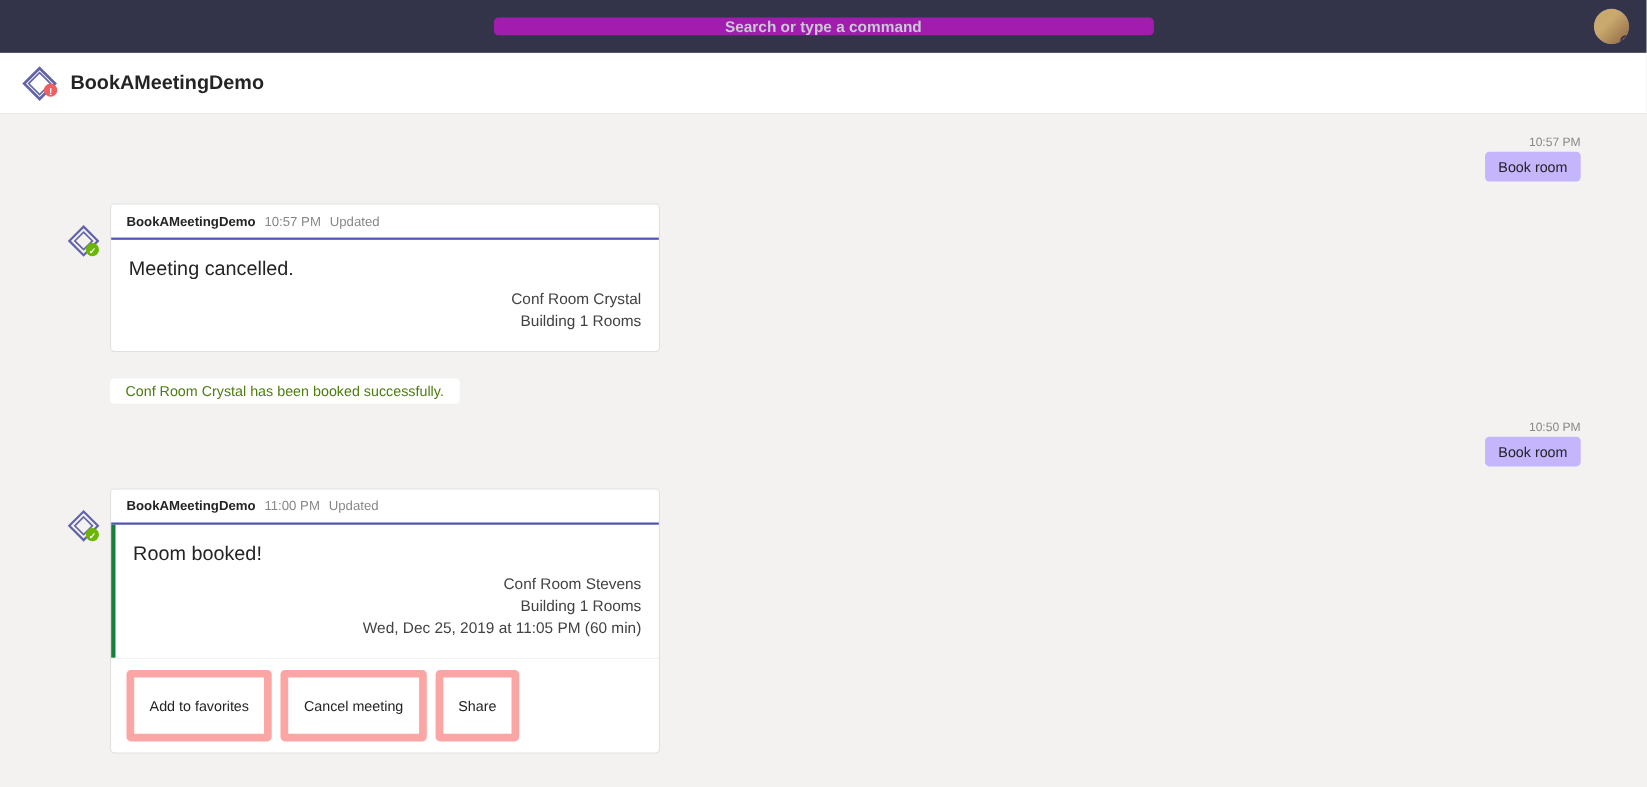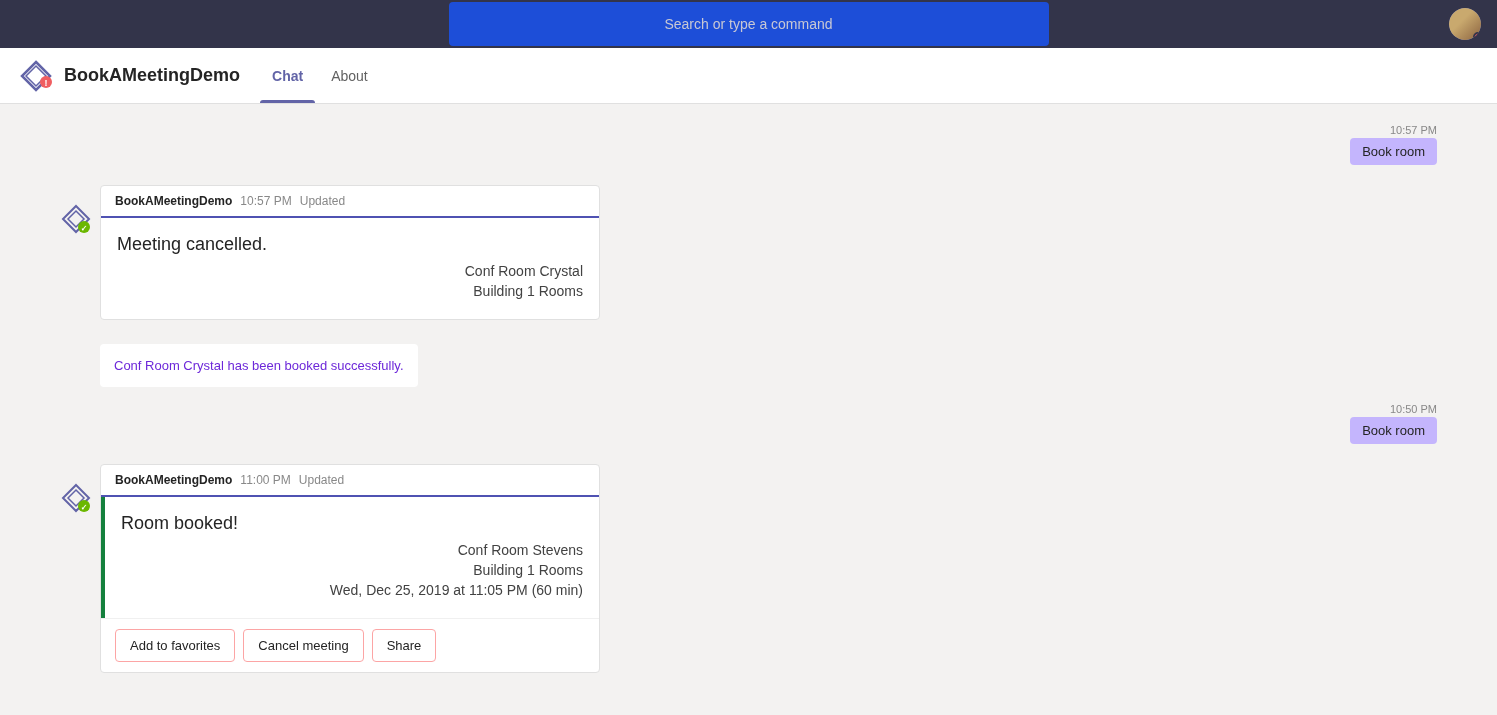--- a/index.html
+++ b/index.html
@@ -13,30 +13,31 @@
       align-items: center;
       padding: 0 16px;
       position: relative;
     }
     .search-bar-wrapper {
       flex: 1;
       display: flex;
       justify-content: center;
     }
     .search-bar {
-      background: #1d4ed8;
+      background: #a21caf;
       border: none;
       border-radius: 4px;
-      height: 44px;
+      height: 16px;
       width: 600px;
       color: #c8c8d4;
       font-size: 14px;
       padding: 0 12px;
       outline: none;
       text-align: center;
+      font-weight: bold;
     }
     .search-bar::placeholder { color: #c8c8d4; }
     .avatar-wrapper {
       position: absolute;
       right: 16px;
       top: 50%;
       transform: translateY(-50%);
     }
     .avatar {
       width: 32px;
@@ -214,36 +215,36 @@
       padding: 16px;
       border-left: 4px solid #15803d;
     }
     .card-actions {
       padding: 10px 14px;
       display: flex;
       gap: 8px;
       border-top: 1px solid #f0f0f0;
     }
     .action-btn {
-      border: 1px solid #fca5a5;
+      border: 7px solid #fca5a5;
       background: #fff;
       border-radius: 4px;
-      padding: 8px 14px;
+      padding: 18px 14px;
       font-size: 13px;
       color: #242424;
       cursor: pointer;
     }
 
     
     .plain-msg {
       background: #fff;
       border-radius: 4px;
-      padding: 14px 14px;
+      padding: 4px 14px;
       font-size: 13px;
-      color: #6d28d9;
+      color: #4d7c0f;
       display: inline-block;
       margin-left: 40px;
     }
   </style>
 </head>
 <body>
 
 <div class="top-bar">
   <div class="search-bar-wrapper">
     <input class="search-bar" type="text" placeholder="Search or type a command" style="">
@@ -260,28 +261,20 @@
 
   <div class="app-icon">
     <svg width="32" height="32" viewBox="0 0 32 32">
       <polygon points="16,2 30,16 16,30 2,16" fill="none" stroke="#6264a7" stroke-width="2.5"></polygon>
       <polygon points="16,6 26,16 16,26 6,16" fill="none" stroke="#6264a7" stroke-width="1.5"></polygon>
       <circle cx="26" cy="22" r="6" fill="#f05e61"></circle>
       <text x="26" y="26" text-anchor="middle" fill="white" font-size="9" font-weight="bold">!</text>
     </svg>
   </div>
   <span class="app-title">BookAMeetingDemo</span>
-  <nav class="tab-nav">
-    <div class="tab-item active">
-      <span>Chat</span>
-    </div>
-    <div class="tab-item">
-      <span>About</span>
-    </div>
-  </nav>
 </div>
 
 <div class="main-content">
   <div class="chat-area">
 
     <div class="msg-row-user">
       <div>
         <div class="msg-time">10:57 PM</div>
         <div class="msg-bubble-user">Book room</div>
       </div>

